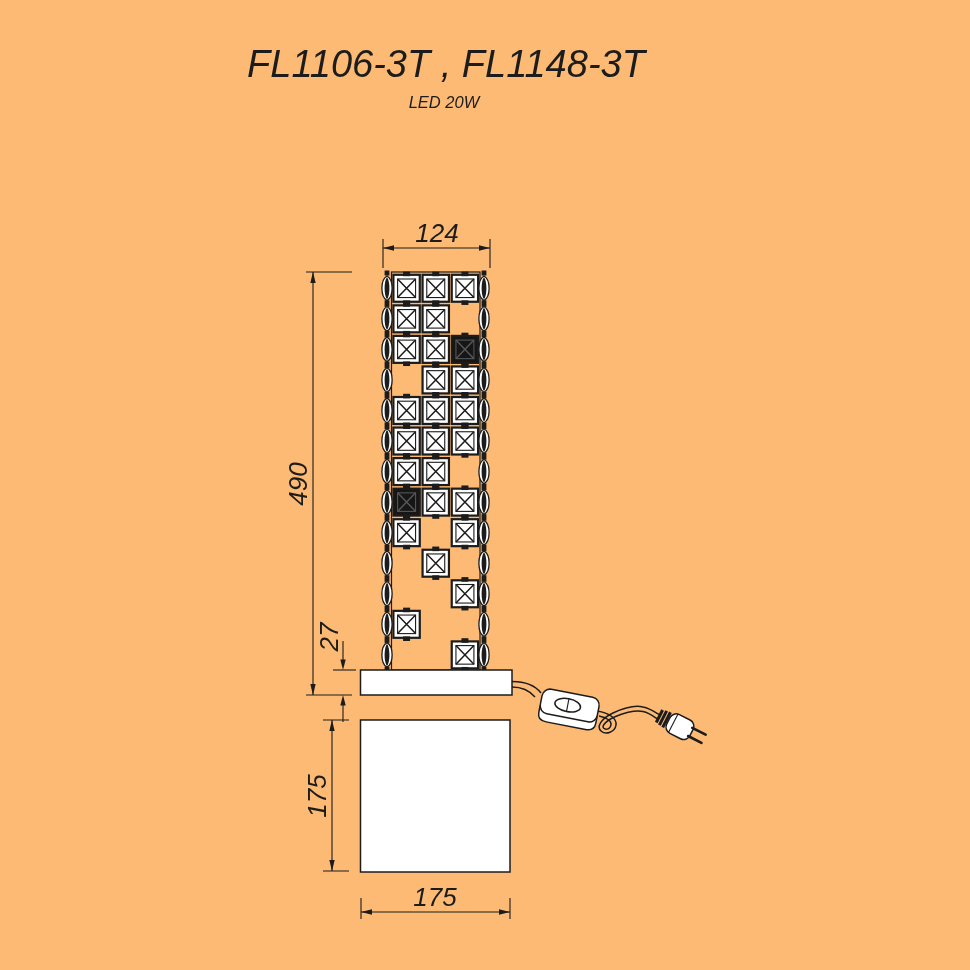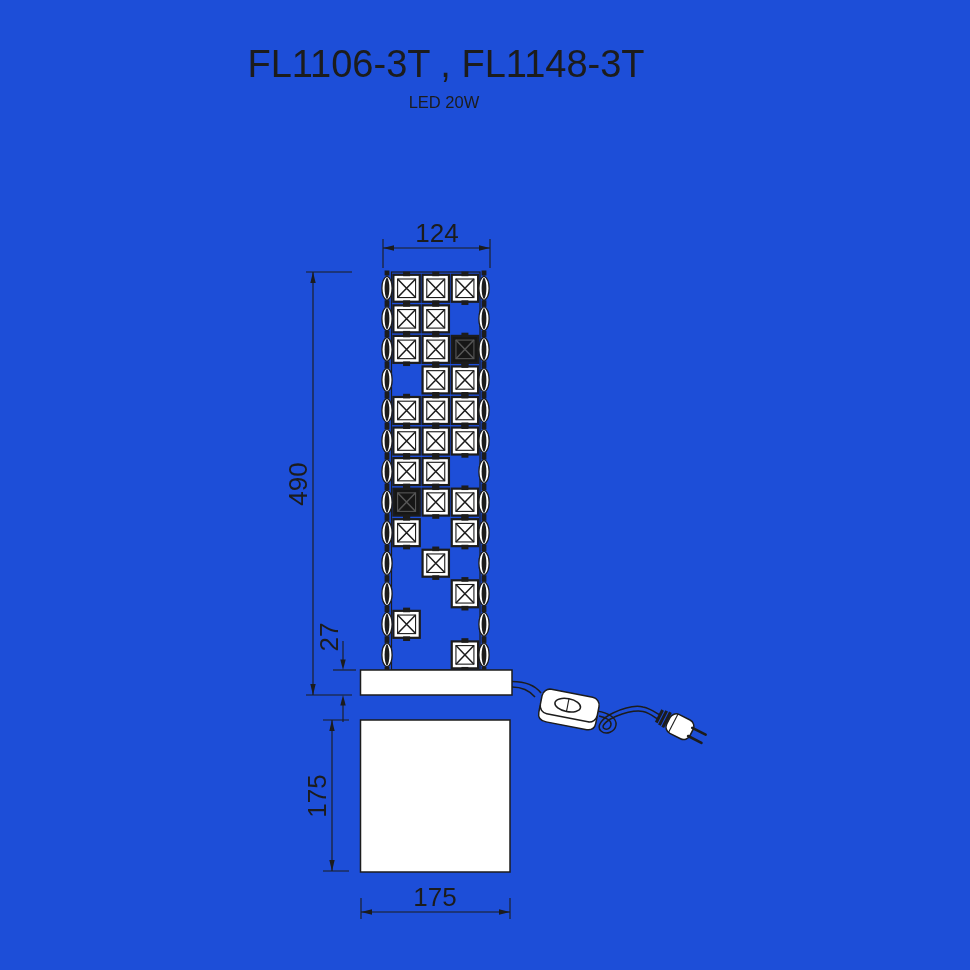--- a/index.html
+++ b/index.html
@@ -12,21 +12,21 @@
   .shape{stroke:var(--line);stroke-width:1.5;fill:#ffffff;}
   .arw  {fill:var(--line);stroke:none;}
   .pin  {stroke:var(--line);stroke-width:2.6;fill:none;stroke-linecap:round;}
   .dimtxt  {font-size:26px;fill:var(--line);font-family:"Liberation Sans",sans-serif;}
   .titletxt{font-size:38px;fill:var(--line);font-family:"Liberation Sans",sans-serif;}
   .subtxt  {font-size:16.5px;fill:var(--line);font-family:"Liberation Sans",sans-serif;}
 </style>
 </head>
 <body>
 
-<div id="canvas" style="--line: #1c1c1c; background: #1d4ed8;">
+<div id="canvas" style="--line: #1c1c1c; background: #fdba74; font-style: italic;">
 <svg width="970" height="970" viewBox="0 0 970 970">
 
   <text x="446" y="77" text-anchor="middle" class="titletxt">FL1106-3T , FL1148-3T</text>
   <text x="444" y="108" text-anchor="middle" class="subtxt">LED 20W</text>
 
   <g>
     <path class="ln" d="M383,239 V268 M490,239 V268"></path>
     <path class="ln" d="M383,248 H490"></path>
     <polygon class="arw" points="383,248 394,245.3 394,250.7"></polygon>
     <polygon class="arw" points="490,248 479,245.3 479,250.7"></polygon>

